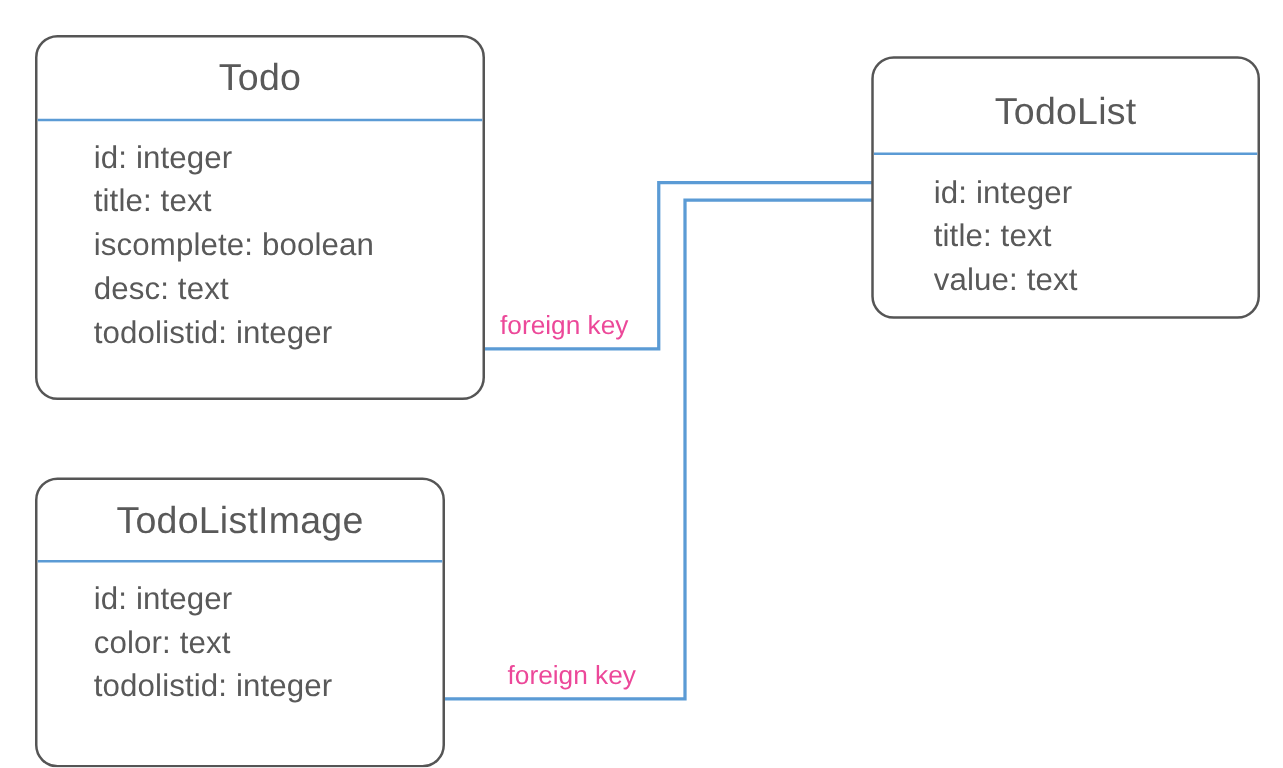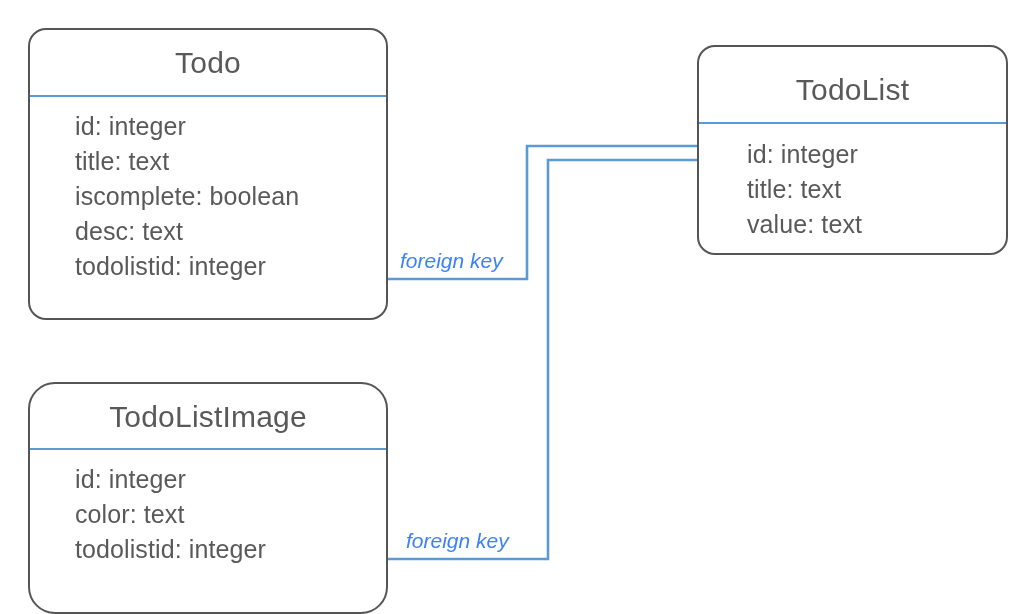--- a/index.html
+++ b/index.html
@@ -75,35 +75,33 @@
     height: 210px;
   }
   #entity-todolist .entity-title { margin-top: 28px; }
   #entity-todolist .entity-divider { margin-top: 17px; }
   #entity-todolist .entity-fields { margin-top: 13px; padding-left: 48px; }
 
   
   #entity-todolistimage {
     left: 28px;
     top: 382px;
-    width: 360px;
+    width: 328px;
     height: 232px;
     border-bottom-left-radius: 18px;
     border-bottom-right-radius: 18px;
-    border-radius: 27px;
   }
   #entity-todolistimage .entity-title { margin-top: 18px; }
   #entity-todolistimage .entity-divider { margin-top: 16px; }
   #entity-todolistimage .entity-fields { margin-top: 12px; padding-left: 45px; }
 
   .edge-label {
     position: absolute;
     background: #ffffff;
-    color: #3b82f6;
-    font-style: italic;
+    color: #ec4899;
     font-size: 21px;
     line-height: 26px;
     white-space: nowrap;
     padding: 2px 6px 3px 6px;
     box-sizing: border-box;
   }
   #edge-label-todo {
     left: 394px;
     top: 246px;
   }

